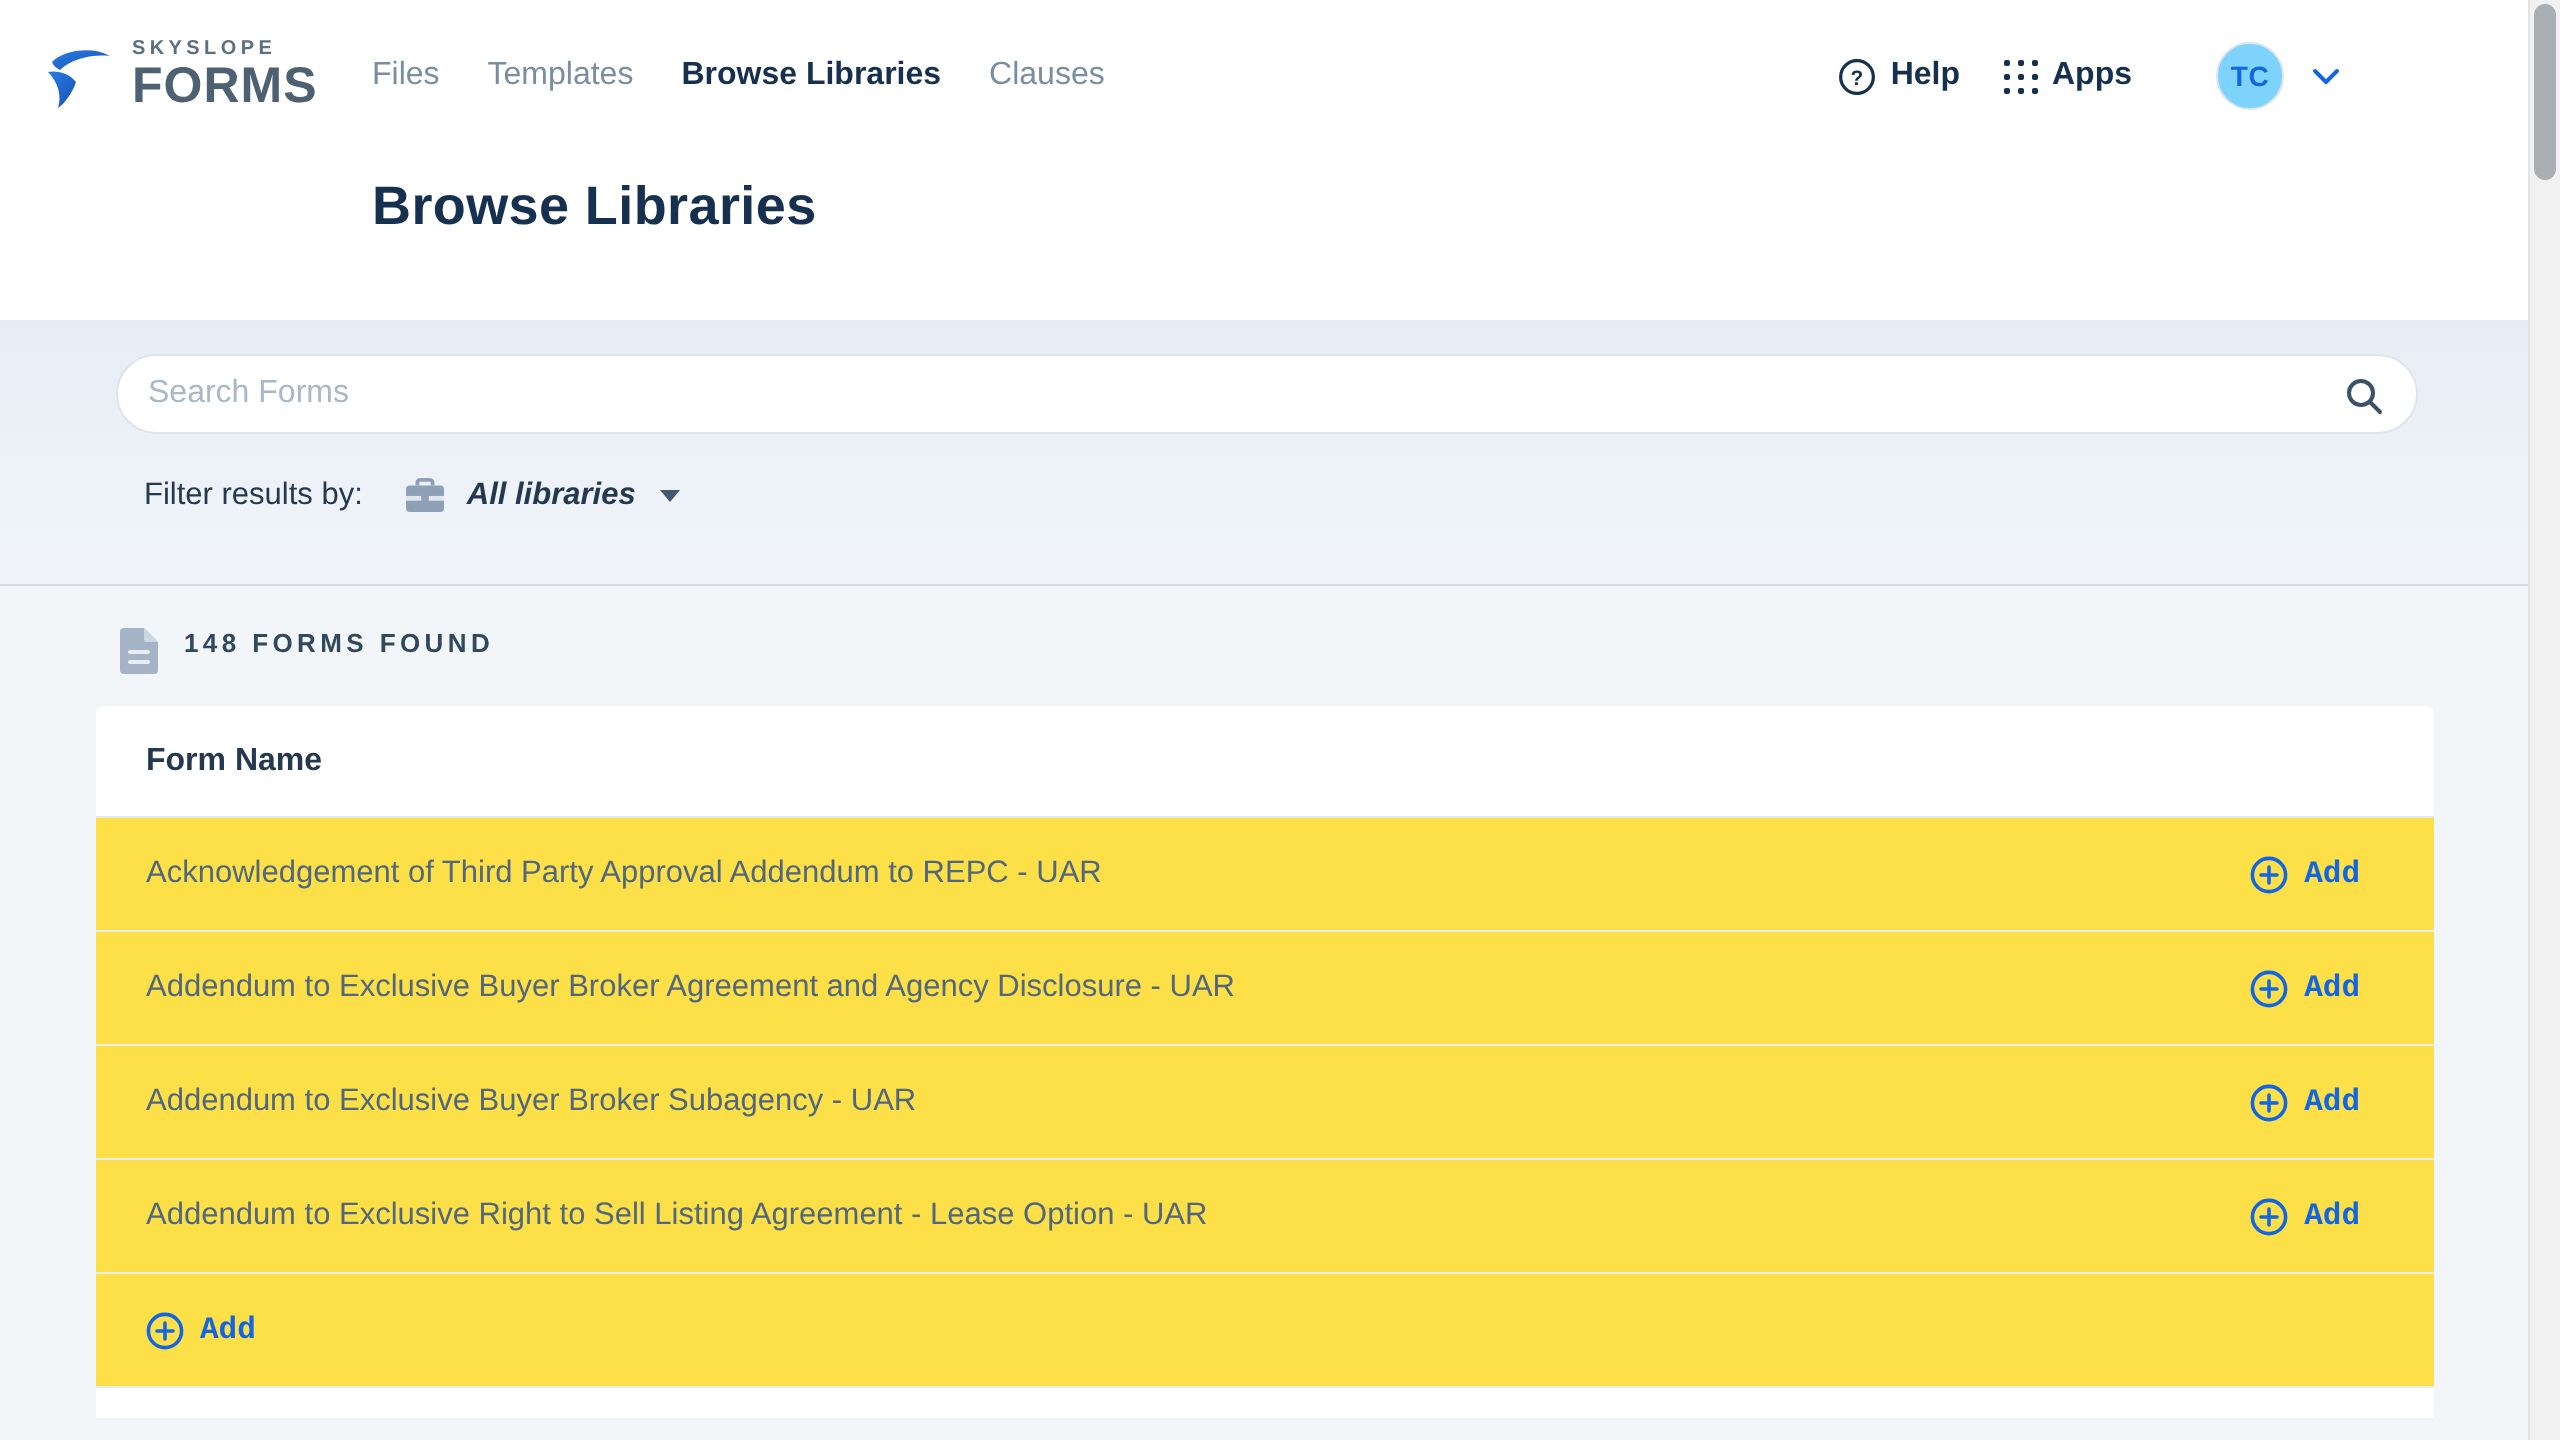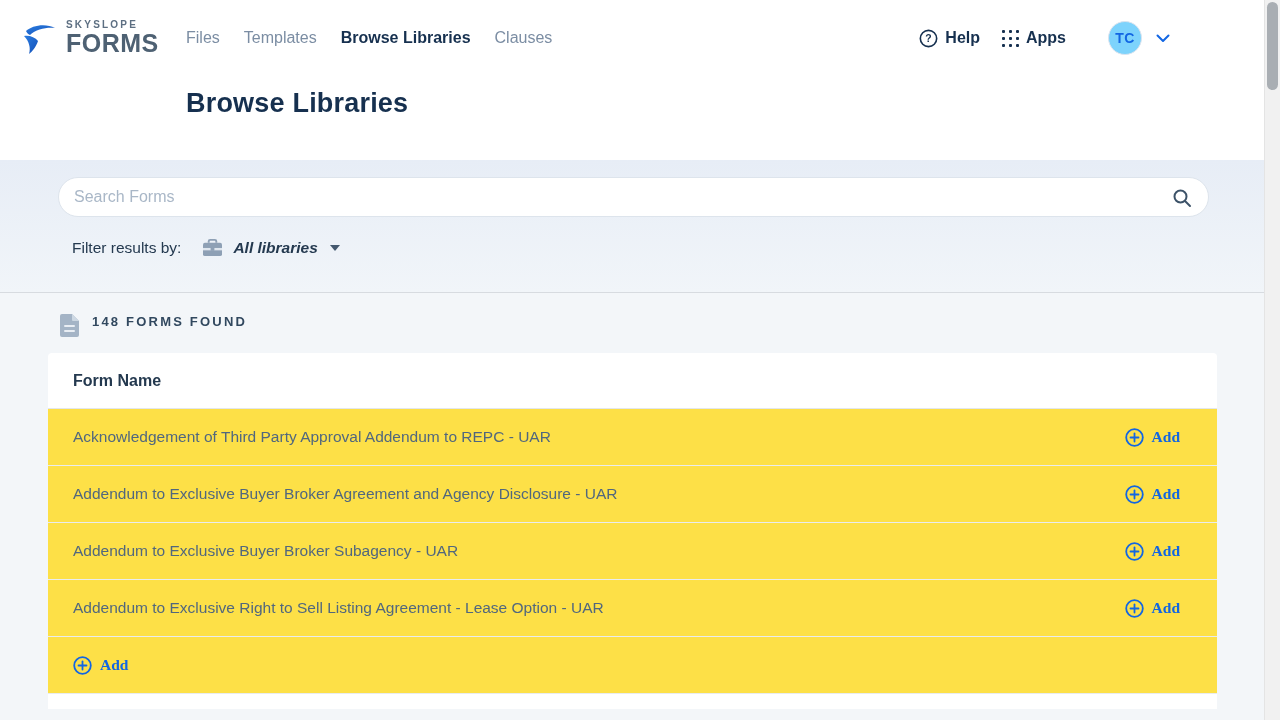--- a/index.html
+++ b/index.html
@@ -102,21 +102,21 @@
   .card-header-label { font-size: 16px; font-weight: 700; color: #24394f; }
   .form-row {
     height: 57px; display: flex; align-items: center;
     padding: 0 37px 0 25px; border-bottom: 1px solid #e9ecef;
     background: #fde047;
   }
   .form-name { font-size: 15.5px; color: #51677e; flex: 1; }
   .add-button {
     display: flex; align-items: center; gap: 8px; cursor: pointer;
     color: #1266e3; background: none; border: none;
-    font-family: Liberation Serif, serif;
+    font-family: Liberation Mono, monospace;
   }
   .add-label { font-size: 15.5px; font-weight: 700; color: #1266e3; }
 
   
   .scrollbar-track {
     position: absolute; top: 0; right: 0; width: 16px; height: 720px;
     background: #f1f1f1; border-left: 1px solid #e4e4e4;
   }
   .scrollbar-thumb {
     position: absolute; top: 2px; left: 2px; width: 11px; height: 88px;

